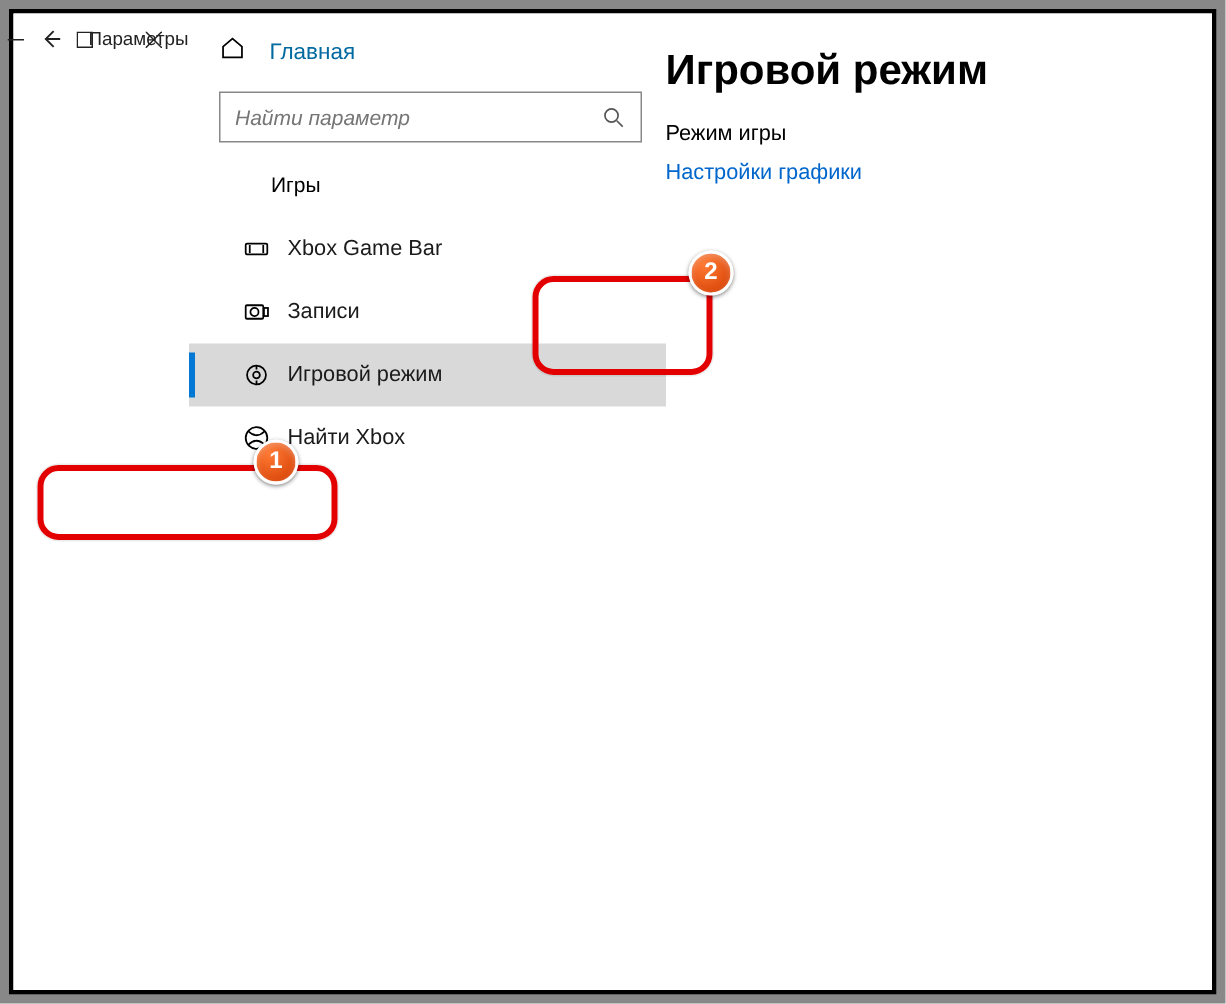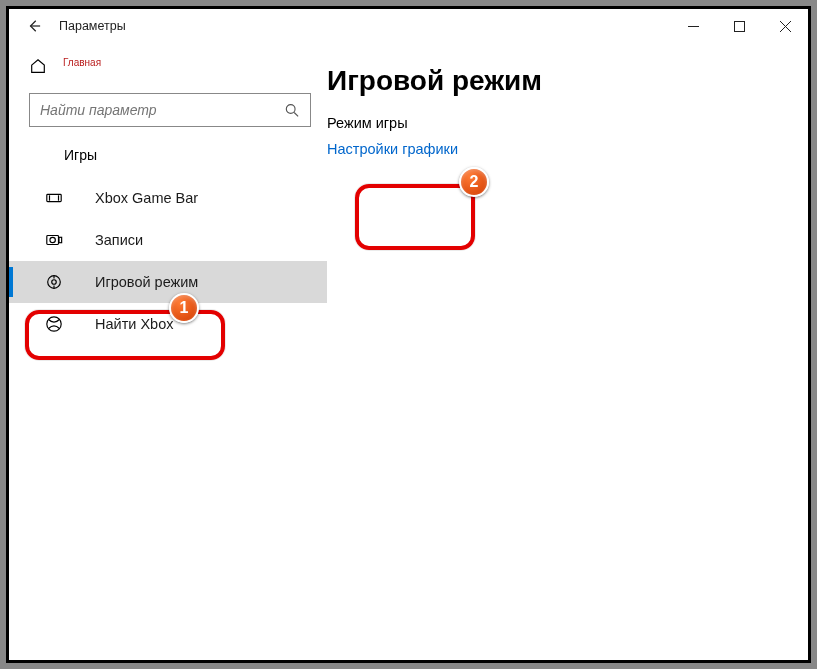--- a/index.html
+++ b/index.html
@@ -13,21 +13,21 @@
     }
     .outer-frame {
       position: absolute;
       top: 6px; left: 6px; right: 6px; bottom: 6px;
       border: 3px solid #000;
       background: #fff;
     }
     .window {
       width: 100%; height: 100%;
       display: flex;
-      flex-direction: column;
+      flex-direction: row;
       background: #fff;
       position: relative;
     }
     .titlebar {
       height: 34px;
       display: flex;
       align-items: center;
       padding-left: 10px;
       font-size: 12.5px;
       color: #222;
@@ -64,24 +64,24 @@
       overflow: hidden;
     }
     .sidebar {
       width: 318px;
       padding: 6px 0 0 0;
       display: flex;
       flex-direction: column;
     }
     .home {
       display: flex;
-      align-items: flex-start;
+      align-items: center;
       padding: 8px 16px 8px 20px;
-      font-size: 10px;
-      color: #b91c1c;
+      font-size: 15px;
+      color: #0369a1;
       gap: 16px;
     }
     .home svg { width: 18px; height: 18px; }
     .search-wrap {
       padding: 8px 16px 10px 20px;
       position: relative;
     }
     .search {
       width: 100%;
       height: 34px;
@@ -107,21 +107,21 @@
       color: #000;
       padding: 10px 20px 14px 20px;
       margin-left: 35px;
     }
     .nav { }
     .nav-item {
       display: flex;
       align-items: center;
       height: 42px;
       padding-left: 36px;
-      gap: 32px;
+      gap: 12px;
       font-size: 14.5px;
       color: #1b1b1b;
       position: relative;
     }
     .nav-item.selected {
       background: #d9d9d9;
     }
     .nav-item.selected::before {
       content: "";
       position: absolute;

